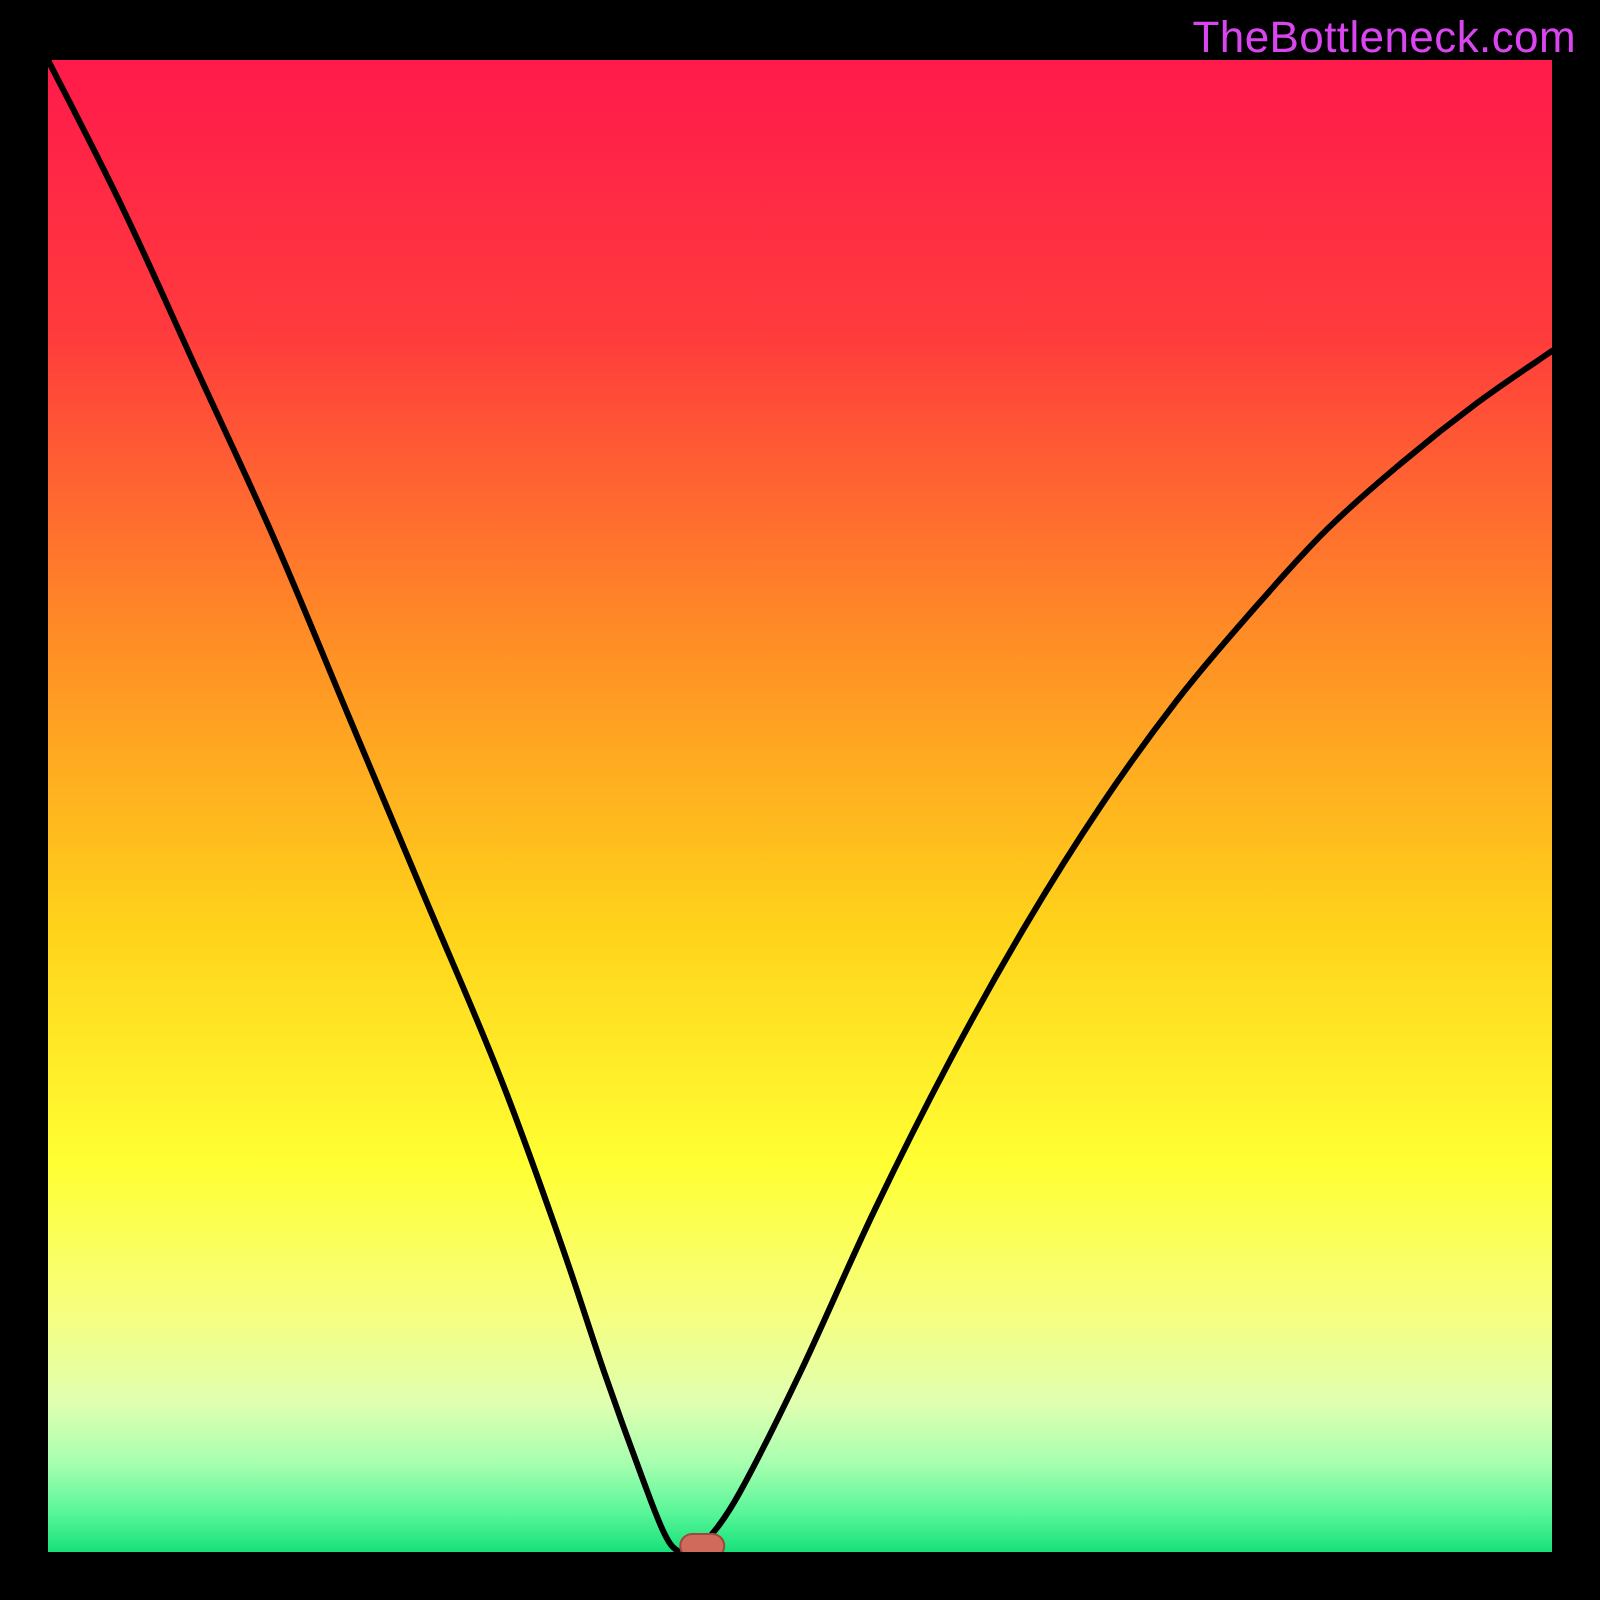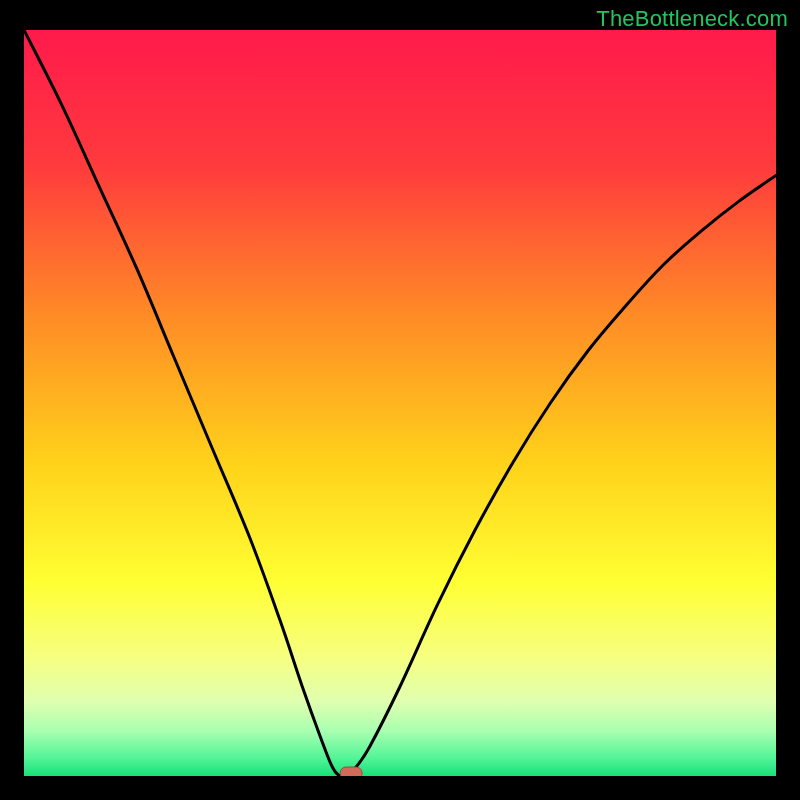--- a/index.html
+++ b/index.html
@@ -14,21 +14,21 @@
   .frame {
     position: relative;
     width: 800px;
     height: 800px;
     background: #000;
   }
   .watermark {
     position: absolute;
     top: 6px;
     right: 12px;
-    color: #22c55e;
+    color: #d946ef;
     font-size: 22px;
     font-weight: 500;
     letter-spacing: 0.2px;
     user-select: none;
   }
   .plot {
     position: absolute;
     left: 24px;
     top: 30px;
     width: 752px;

